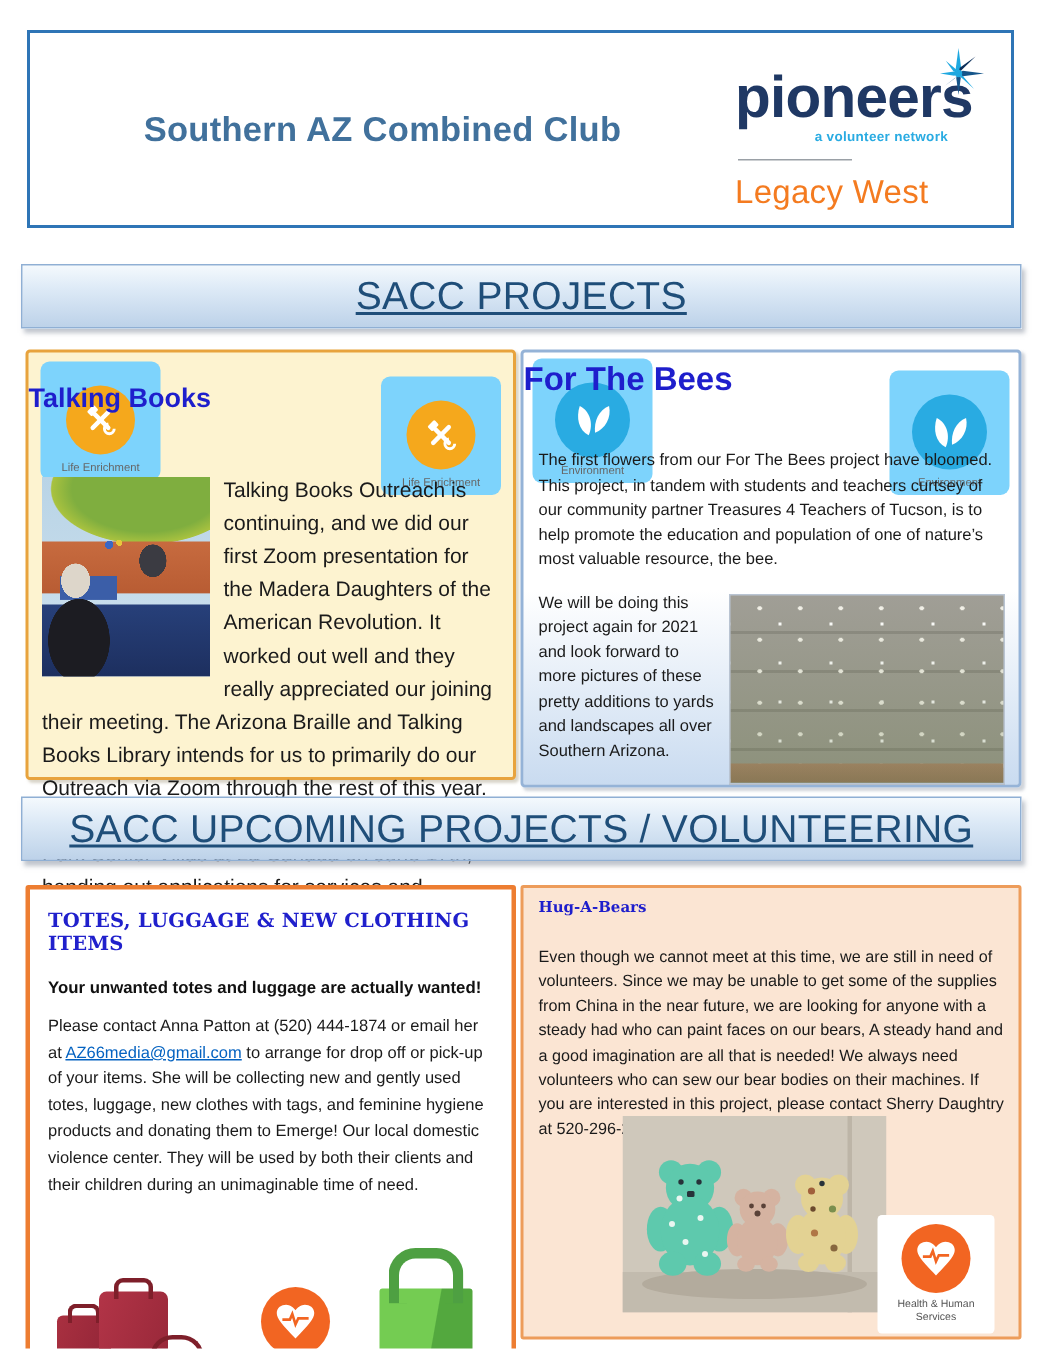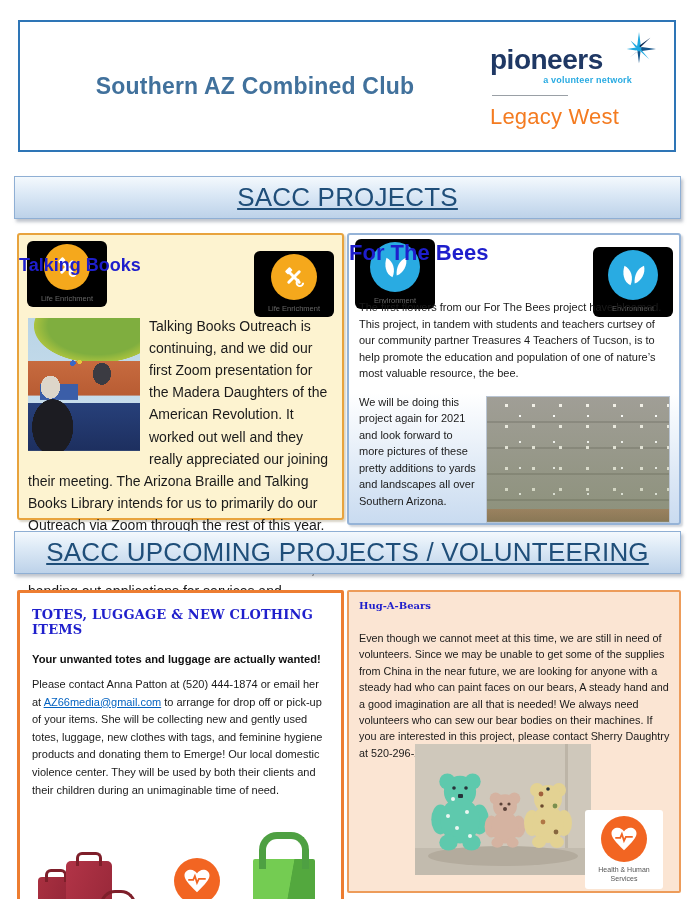--- a/index.html
+++ b/index.html
@@ -22,21 +22,21 @@
     text-align:center;
   }
   .header-titles .line {
     font-size:23px; font-weight:bold; color:#41719C; letter-spacing:.2px;
   }
   .logo-block {
     position:absolute; right:16px; top:10px; width:168px; text-align:left;
   }
   .logo-row { position:relative; padding-top:14px; }
   .logo-brand {
-    font-size:28px; font-weight:bold; color:#1F3864; letter-spacing:-.5px; line-height:1;
+    font-size:39px; font-weight:bold; color:#1F3864; letter-spacing:-.5px; line-height:1;
   }
   .logo-star { position:absolute; right:2px; top:0px; }
   .logo-tagline {
     font-size:9px; font-weight:bold; color:#29ABE2; text-align:right;
     padding-right:26px; margin-top:1px; letter-spacing:.2px;
   }
   .logo-divider { width:76px; height:1px; background:#9aa0a6; margin:10px 0 8px 2px; }
   .logo-subbrand { font-size:22px; color:#F47B20; letter-spacing:.2px; }
 
   
@@ -61,21 +61,21 @@
   }
   .bees-box {
     position:absolute; left:347px; top:233px; width:334px; height:292px;
     background: linear-gradient(180deg,#FFFFFF 0%, #FFFFFF 55%, #C9DBF0 100%);
     border:2px solid #95B3D7; border-radius:3px;
     box-shadow: 2px 2px 2px rgba(140,150,165,.4);
   }
 
   .icon-card {
     position:absolute; width:80px; text-align:center;
-    background:#000000; border-radius:6px; padding:3px 4px 4px;
+    background:#7dd3fc; border-radius:6px; padding:16px 4px 4px;
   }
   .icon-circle {
     width:46px; height:46px; border-radius:50%; margin:0 auto;
     display:flex; align-items:center; justify-content:center;
   }
   .icon-circle.orange { background:#F5A81C; }
   .icon-circle.cyan   { background:#29ABE2; width:50px; height:50px; }
   .icon-circle.hhs    { background:#F26522; }
   .icon-label { font-size:7.5px; color:#666; margin-top:4px; line-height:1.2; }
 

